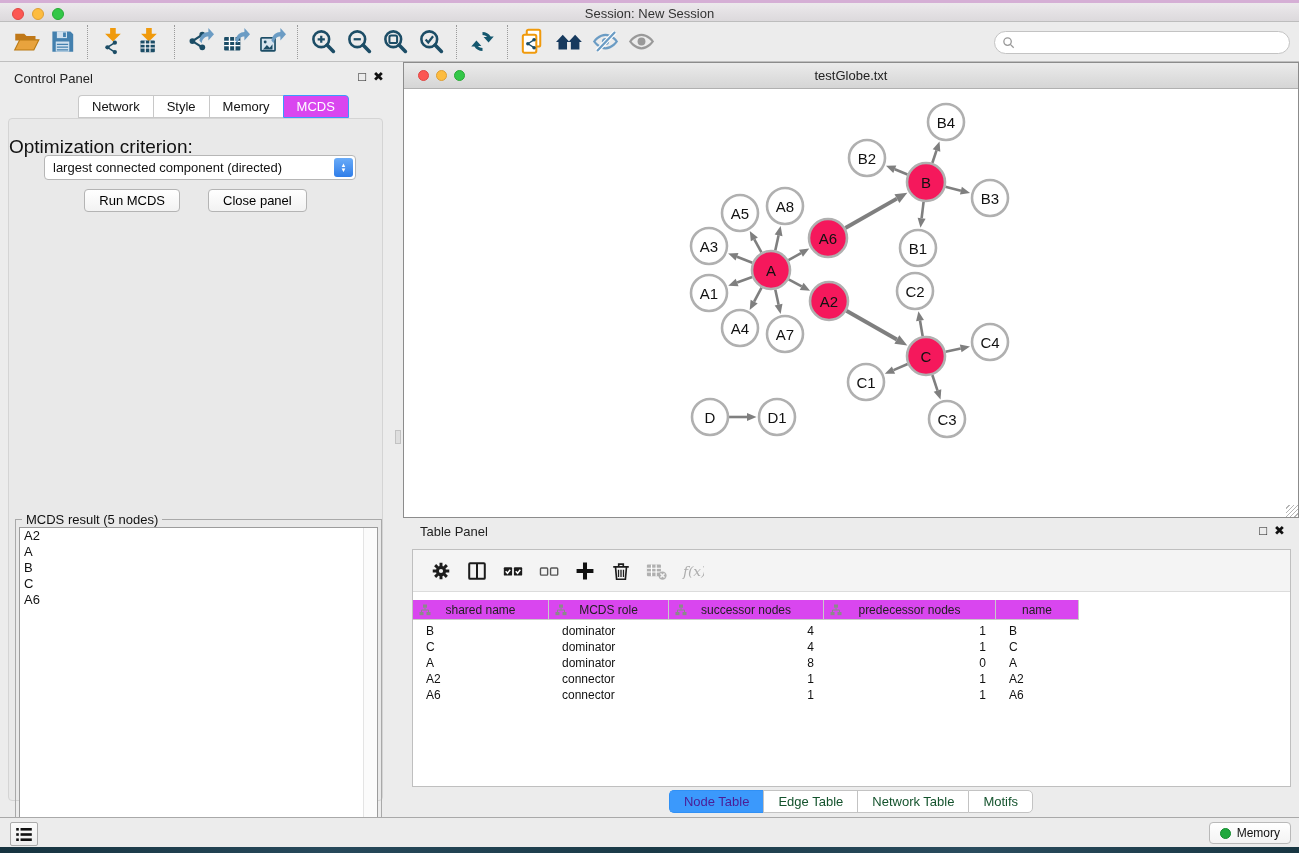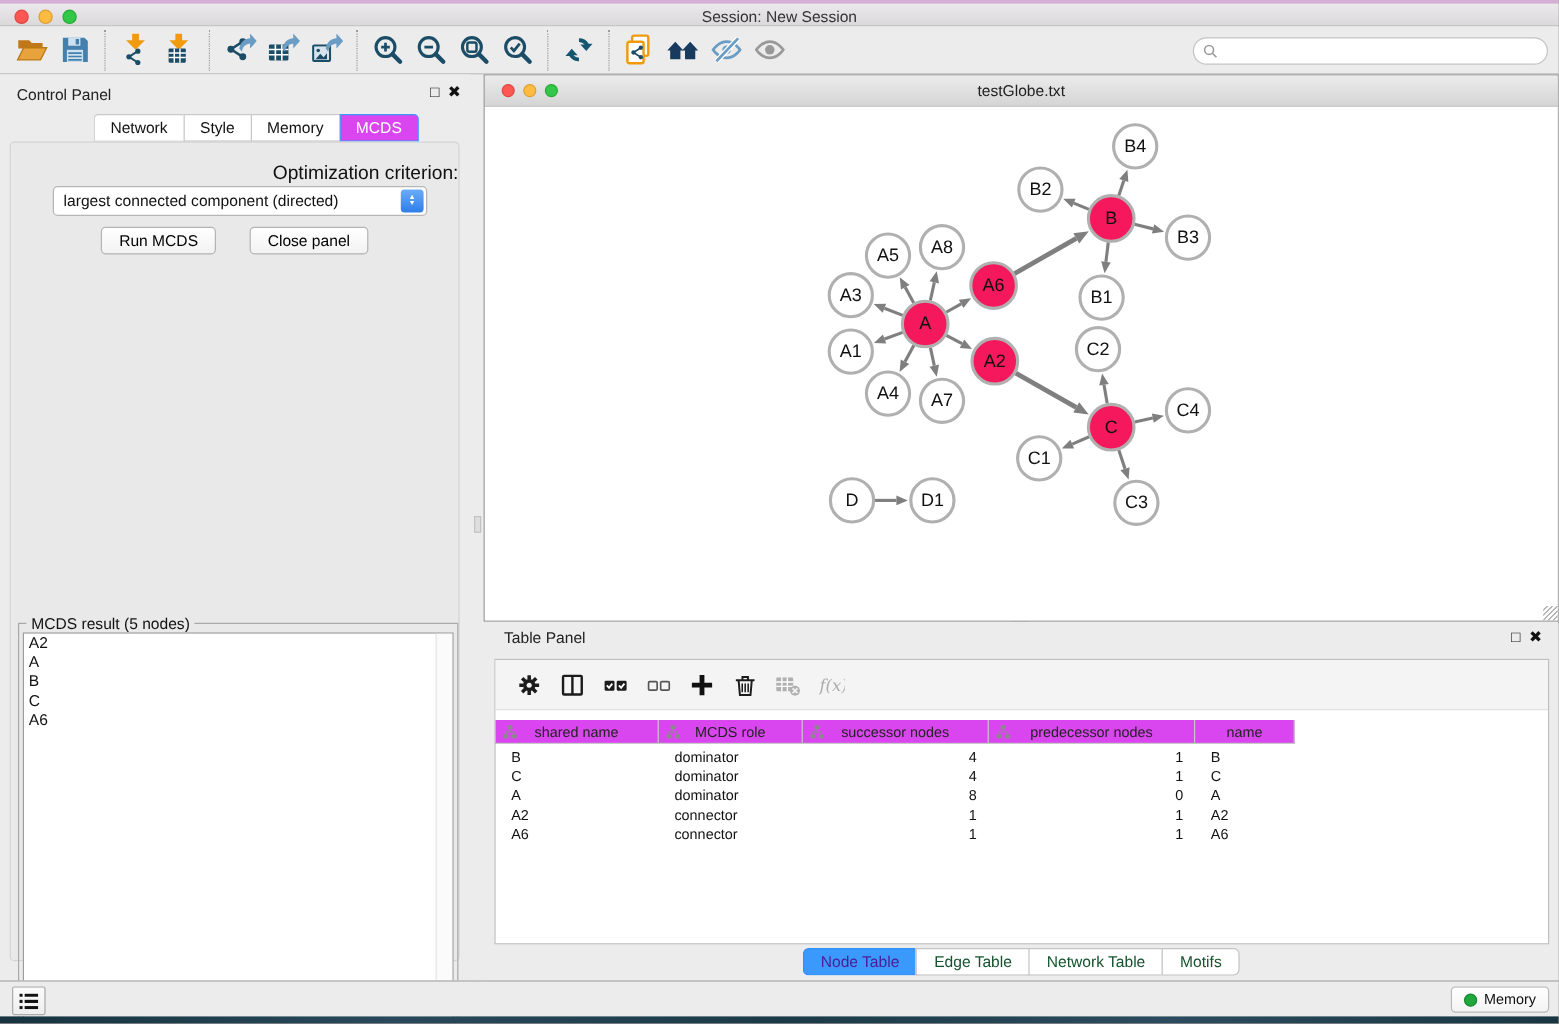--- a/index.html
+++ b/index.html
@@ -37,21 +37,21 @@
   .panel-ctrls{ position:absolute; right:8px; top:7px; display:flex; gap:7px; font-size:13px; color:#111; }
   .panel-ctrls span{ cursor:default; }
   .cp-tabs{ position:absolute; left:78px; top:33px; display:flex; }
   .cp-tab{ height:23px; padding:0 13px; font-size:13px; display:flex; align-items:center;
     background:#fff; border:1px solid #c8c8c8; border-right:none; color:#111; }
   .cp-tab:first-child{ border-radius:4px 0 0 0; }
   .cp-tab:last-child{ border-right:1px solid #c8c8c8; border-radius:0 4px 0 0; }
   .cp-tab.active{ background:#d946ef; color:#fff; border-color:#3b99fc; }
   .cp-body{ position:absolute; left:8px; top:56px; width:375px; height:683px;
     background:#e9e9e9; border:1px solid #d4d4d4; border-radius:4px; }
-  .opt-label{ text-align:right; font-size:16px; margin-top:17px; }
+  .opt-label{ text-align:left; font-size:19px; margin-top:17px; }
   .criterion{ position:absolute; left:35px; top:36px; width:312px; height:25px; background:#fff;
     border:1px solid #b6b6b6; border-radius:4px; display:flex; align-items:center; }
   .criterion .val{ flex:1; font-size:13px; padding-left:8px; white-space:nowrap; overflow:hidden; }
   .spinner{ width:19px; height:19px; margin-right:2px; border-radius:3px;
     background:linear-gradient(#6aacf8,#2f7de9); display:flex; flex-direction:column;
     align-items:center; justify-content:center; color:#fff; font-size:6px; line-height:5px; }
   .cp-buttons{ position:absolute; left:0; width:100%; top:70px; display:flex; justify-content:center; gap:28px; }
   .btn{ height:23px; background:linear-gradient(#fff,#f2f2f2); border:1px solid #b4b4b4;
     border-radius:4px; font-size:13px; padding:0 14px; font-family:"Liberation Sans",sans-serif; }
   .result-group{ position:absolute; left:6px; top:400px; width:367px; height:336px;

